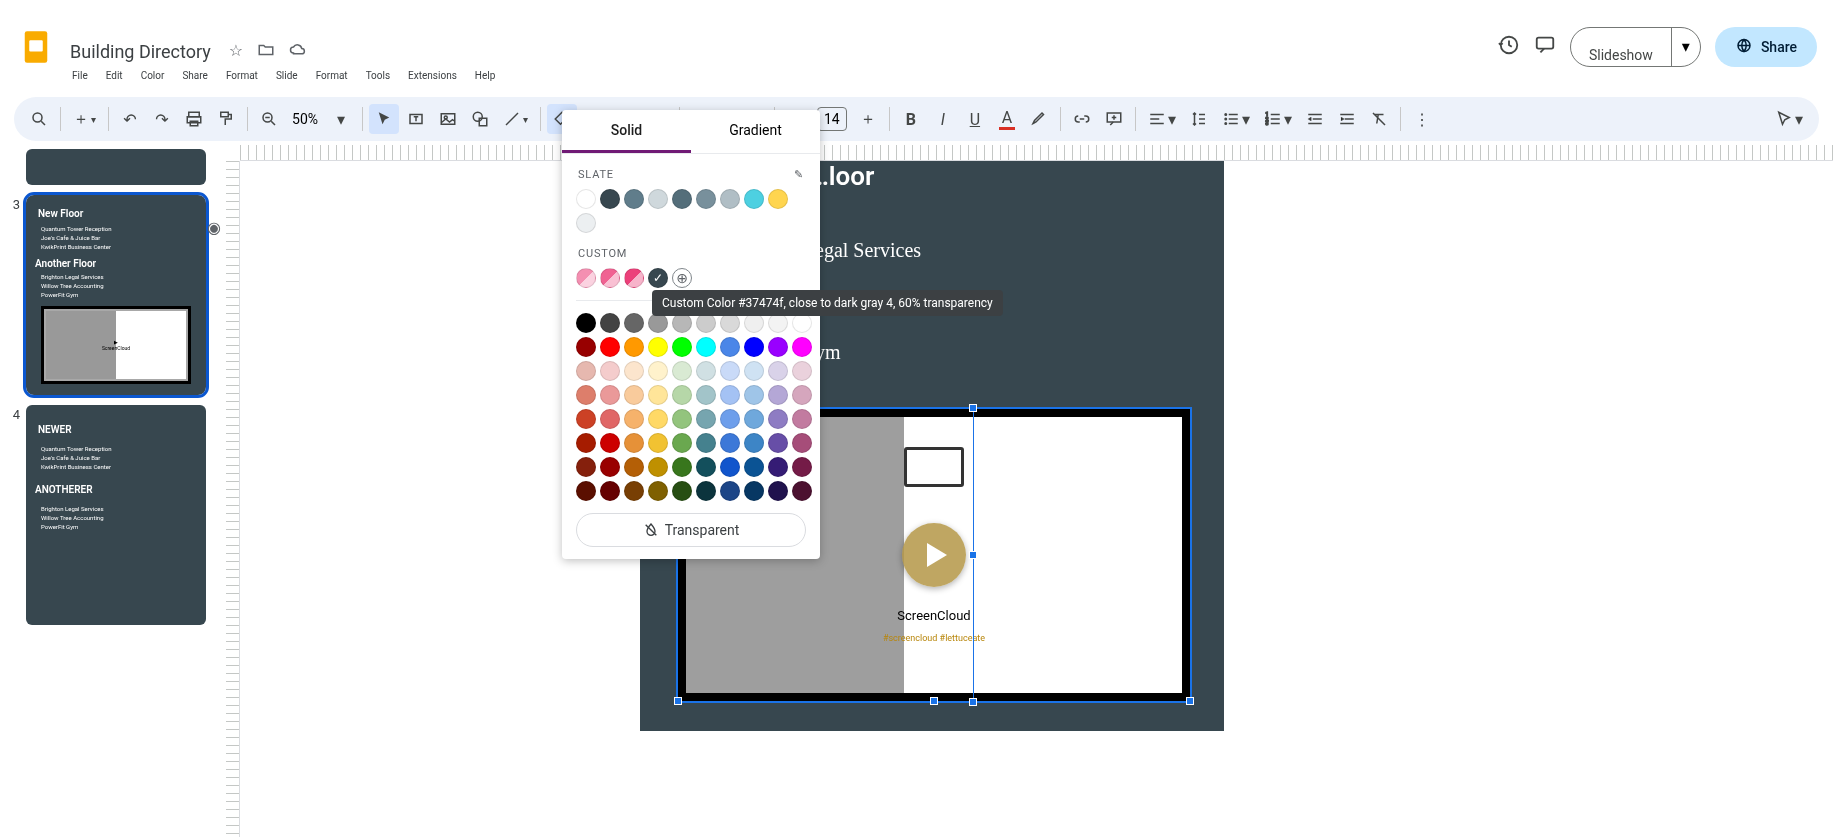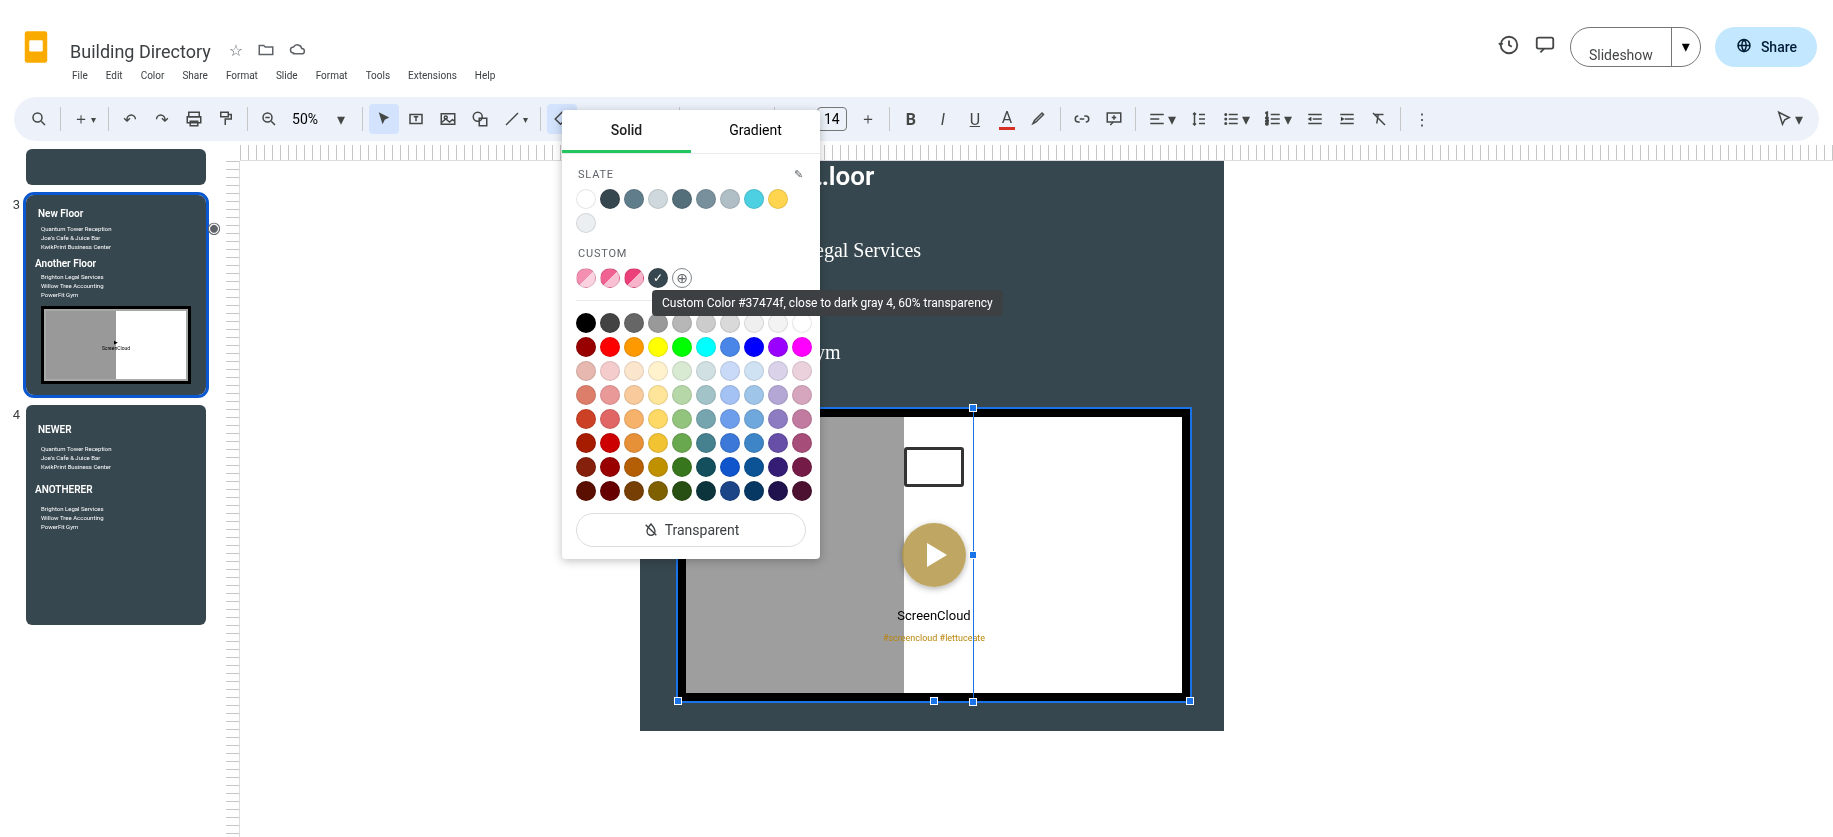--- a/index.html
+++ b/index.html
@@ -73,21 +73,21 @@
 .h-b { bottom:-4px; left:50%; margin-left:-4px; } .h-bl{bottom:-4px;left:-4px;} .h-br{bottom:-4px;right:-4px;}
 .crop-line-v { position:absolute; left: 295px; top:-4px; bottom:-4px; width:1px; border-left: 1px solid #1a73e8; }
 .crop-handle-t { position:absolute; left:291px; top:-5px; width:8px; height:8px; background:#1a73e8; border:1px solid #fff;}
 .crop-handle-m { position:absolute; left:291px; top:50%; margin-top:-4px; width:8px; height:8px; background:#1a73e8; border:1px solid #fff;}
 .crop-handle-b { position:absolute; left:291px; bottom:-5px; width:8px; height:8px; background:#1a73e8; border:1px solid #fff;}
 
 
 .color-popup { position: absolute; top: 110px; left: 562px; width: 258px; background: #fff; border-radius: 4px; box-shadow: 0 2px 10px rgba(0,0,0,0.25); z-index: 50; padding-bottom: 12px; }
 .cp-tabs { display: flex; border-bottom: 1px solid #e8eaed; }
 .cp-tab { flex: 1; text-align: center; padding: 12px 0; font-size: 14px; color: #000000; cursor: pointer; }
-.cp-tab.active { color: #1f1f1f; border-bottom: 3px solid #22c55e; font-weight: 500; }
+.cp-tab.active { color: #1f1f1f; border-bottom: 3px solid #701a75; font-weight: 500; }
 .cp-section-label { font-size: 11px; letter-spacing: 0.8px; color: #5f6368; padding: 14px 16px 8px; display:flex; justify-content:space-between; align-items:center; }
 .cp-row { display: flex; gap: 4px; padding: 0 14px; flex-wrap: wrap; }
 .sw { width: 20px; height: 20px; border-radius: 50%; border: 1px solid rgba(0,0,0,0.1); cursor: pointer; }
 .sw.check::after { content: "✓"; color:#fff; font-size:12px; display:flex; align-items:center; justify-content:center; height:100%; }
 .sw.add { border:1px solid #80868b; display:flex;align-items:center;justify-content:center; color:#5f6368; font-size:14px;}
 .cp-divider { height:1px; background:#e8eaed; margin: 12px 14px; }
 .cp-grid { display:grid; grid-template-columns: repeat(10, 20px); gap: 4px; padding: 0 14px; }
 .transparent-btn { margin: 12px 14px 0; border:1px solid #dadce0; border-radius: 18px; padding: 8px; text-align:center; font-size:14px; color:#3c4043; cursor:pointer; display:flex; align-items:center; justify-content:center; gap:6px;}
 
 .tooltip { position: absolute; top: 290px; left: 652px; background: #3c4043; color:#fff; font-size: 12px; padding: 6px 10px; border-radius: 4px; z-index: 60; white-space: nowrap; }

